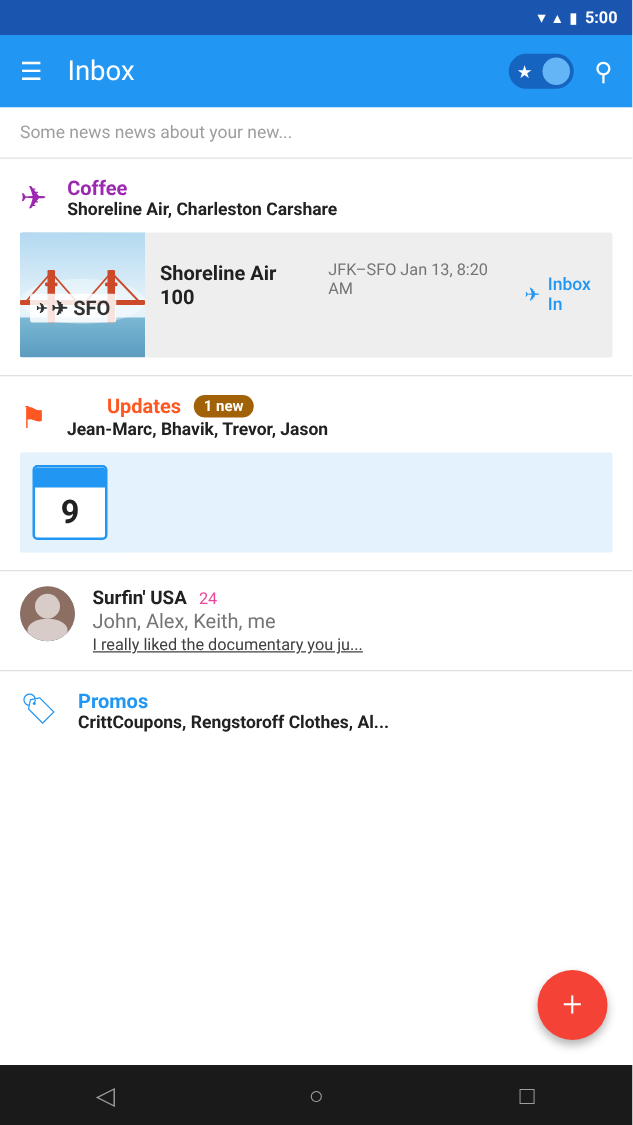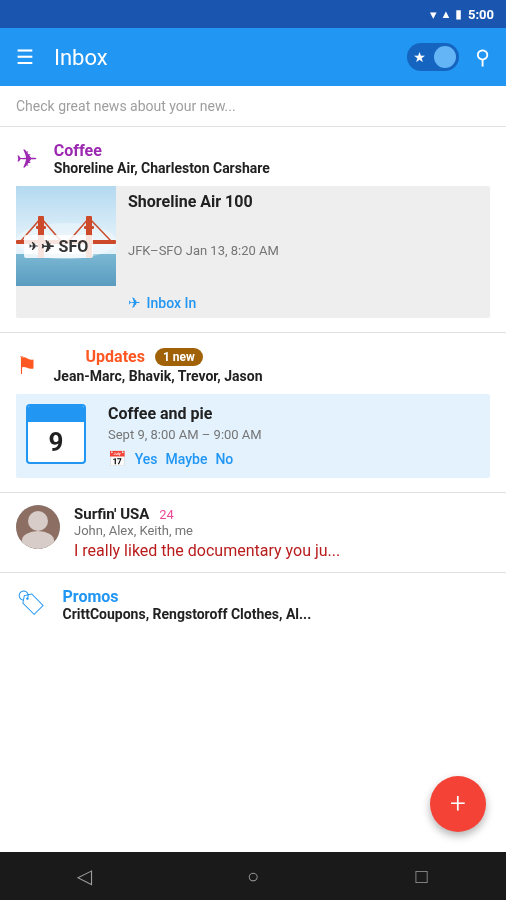--- a/index.html
+++ b/index.html
@@ -157,24 +157,24 @@
       color: #333;
       font-size: 11px;
       font-weight: bold;
       padding: 2px 5px;
       border-radius: 2px;
       display: flex;
       align-items: center;
       gap: 3px;
     }
     .email-card-body {
-      padding: 6px 12px;
+      padding: 23px 12px;
       flex: 1;
       display: flex;
-      flex-direction: column;
+      flex-direction: row;
       justify-content: center;
       gap: 28px;
     }
     .email-card-title {
       font-size: 16px;
       font-weight: bold;
       color: #212121;
       margin-bottom: 4px;
     }
     .email-card-subtitle {
@@ -350,22 +350,22 @@
     .person-face::after {
       content: '';
       position: absolute;
       bottom: 0; left: 50%; transform: translateX(-50%);
       width: 32px; height: 18px;
       background: #D7CCC8;
       border-radius: 50% 50% 0 0;
     }
     .email-item-body { flex: 1; overflow: hidden; }
     .email-item-title { font-size: 15px; font-weight: bold; color: #212121; }
-    .email-item-senders { font-size: 13px; color: #757575; margin-bottom: 3px; }
-    .email-item-preview { font-size: 16px; color: #b91c1c; white-space: nowrap; overflow: hidden; text-overflow: ellipsis; }
+    .email-item-senders { font-size: 16px; color: #757575; margin-bottom: 3px; }
+    .email-item-preview { font-size: 13px; color: #404040; white-space: nowrap; overflow: hidden; text-overflow: ellipsis; text-decoration: underline; }
 
     
     .section-promos {
       display: flex;
       align-items: flex-start;
       padding: 14px 16px 0 16px;
       gap: 16px;
       border-top: 1px solid #e0e0e0;
     }
     .section-icon-promos {
@@ -447,21 +447,21 @@
       <span class="toggle-star">★</span>
       <div class="toggle-thumb"></div>
     </div>
     <span class="search-icon">⚲</span>
   </div>
 </div>
 
 <div class="content">
 
   <div class="preview-strip">
-    <span>Check great news about your new...</span>
+    <span>Some news news about your new...</span>
   </div>
 
   <div class="section">
     <div class="section-header">
       <span class="section-icon-travel">✈</span>
       <div class="section-info">
         <div class="section-label-travel">Coffee</div>
         <div class="section-senders">Shoreline Air, Charleston Carshare</div>
       </div>
     </div>
@@ -530,32 +530,20 @@
       </div>
     </div>
 
     <div class="calendar-card">
       <div class="calendar-icon-box">
         <div class="calendar-visual">
           <div class="calendar-header-bar"></div>
           <div class="calendar-number">9</div>
         </div>
       </div>
-      <div class="calendar-card-body">
-        <div class="calendar-card-title">Coffee and pie</div>
-        <div class="calendar-card-time">Sept 9, 8:00 AM – 9:00 AM</div>
-        <div class="rsvp-row">
-          <span class="rsvp-icon">📅</span>
-          <span class="rsvp-yes">Yes</span>
-          <span class="rsvp-divider"> </span>
-          <span class="rsvp-maybe">Maybe</span>
-          <span class="rsvp-divider"> </span>
-          <span class="rsvp-no">No</span>
-        </div>
-      </div>
     </div>
   </div>
 
   <div class="email-item">
     <div class="avatar">
       <div class="person-face"></div>
     </div>
     <div class="email-item-body">
       <div class="email-item-title">
         <span>Surfin' USA</span>

